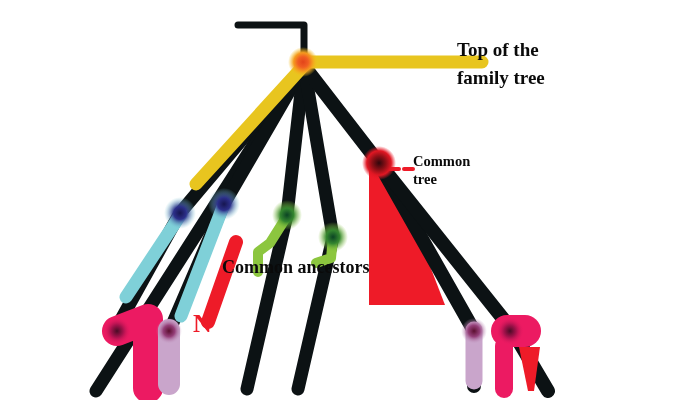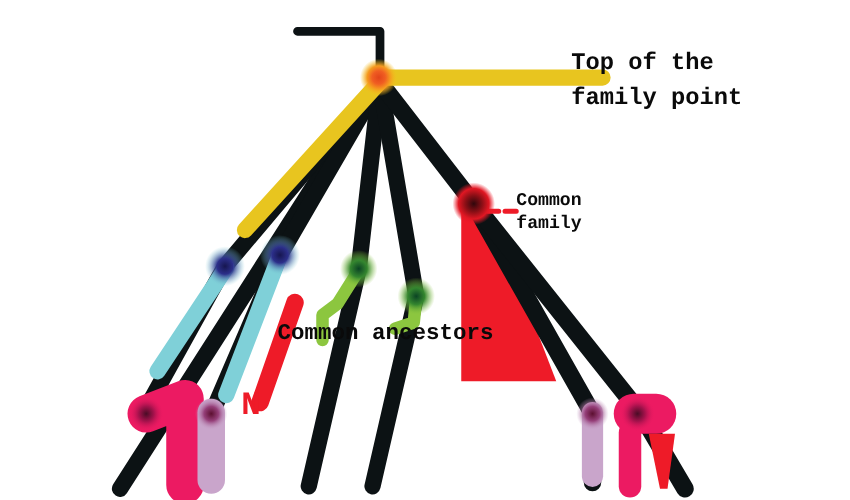--- a/index.html
+++ b/index.html
@@ -1,18 +1,18 @@
 <!DOCTYPE html>
 <html><head>
 <meta charset="utf-8">
 <style>
   html,body{margin:0;padding:0;background:#ffffff;}
   .stage{
     position:relative;width:680px;height:400px;overflow:hidden;background:#ffffff;
-    font-family:Liberation Mono, monospace;
+    font-family:Liberation Serif, serif;
   }
   .stage svg{position:absolute;left:0;top:0;}
   .lbl{position:absolute;color:#0a0a0a;white-space:nowrap;}
   .lbl .ln{display:block;}
   .root-label{left:457px;top:36px;font-size:19px;font-weight:600;line-height:28px;}
   .node-label{left:413px;top:152px;font-size:14.5px;font-weight:600;line-height:18px;}
   .center-label{left:222px;top:257px;font-size:18px;font-weight:600;}
   .n-label{left:193px;top:311px;font-size:26px;font-weight:700;color:#ee1b28;line-height:26px;}
 </style>
 </head>
@@ -103,24 +103,24 @@
       <circle cx="287" cy="215" r="15" fill="url(#dotgrad4)"></circle>
       <circle cx="333" cy="237" r="15" fill="url(#dotgrad5)"></circle>
       <circle cx="117" cy="331" r="14" fill="url(#dotgrad6)"></circle>
       <circle cx="169" cy="331" r="13" fill="url(#dotgrad7)"></circle>
       <circle cx="474" cy="331" r="13" fill="url(#dotgrad8)"></circle>
       <circle cx="510" cy="331" r="14" fill="url(#dotgrad9)"></circle>
     </svg>
 
   <div class="lbl root-label">
     <span class="ln">Top of the</span>
-    <span class="ln">family point</span>
+    <span class="ln">family tree</span>
   </div>
 
   <div class="lbl node-label">
     <span class="ln">Common</span>
-    <span class="ln">family</span>
+    <span class="ln">tree</span>
   </div>
 
   <div class="lbl center-label">Common ancestors</div>
 
   <div class="lbl n-label">N</div>
 </div>
 
 </body></html>

